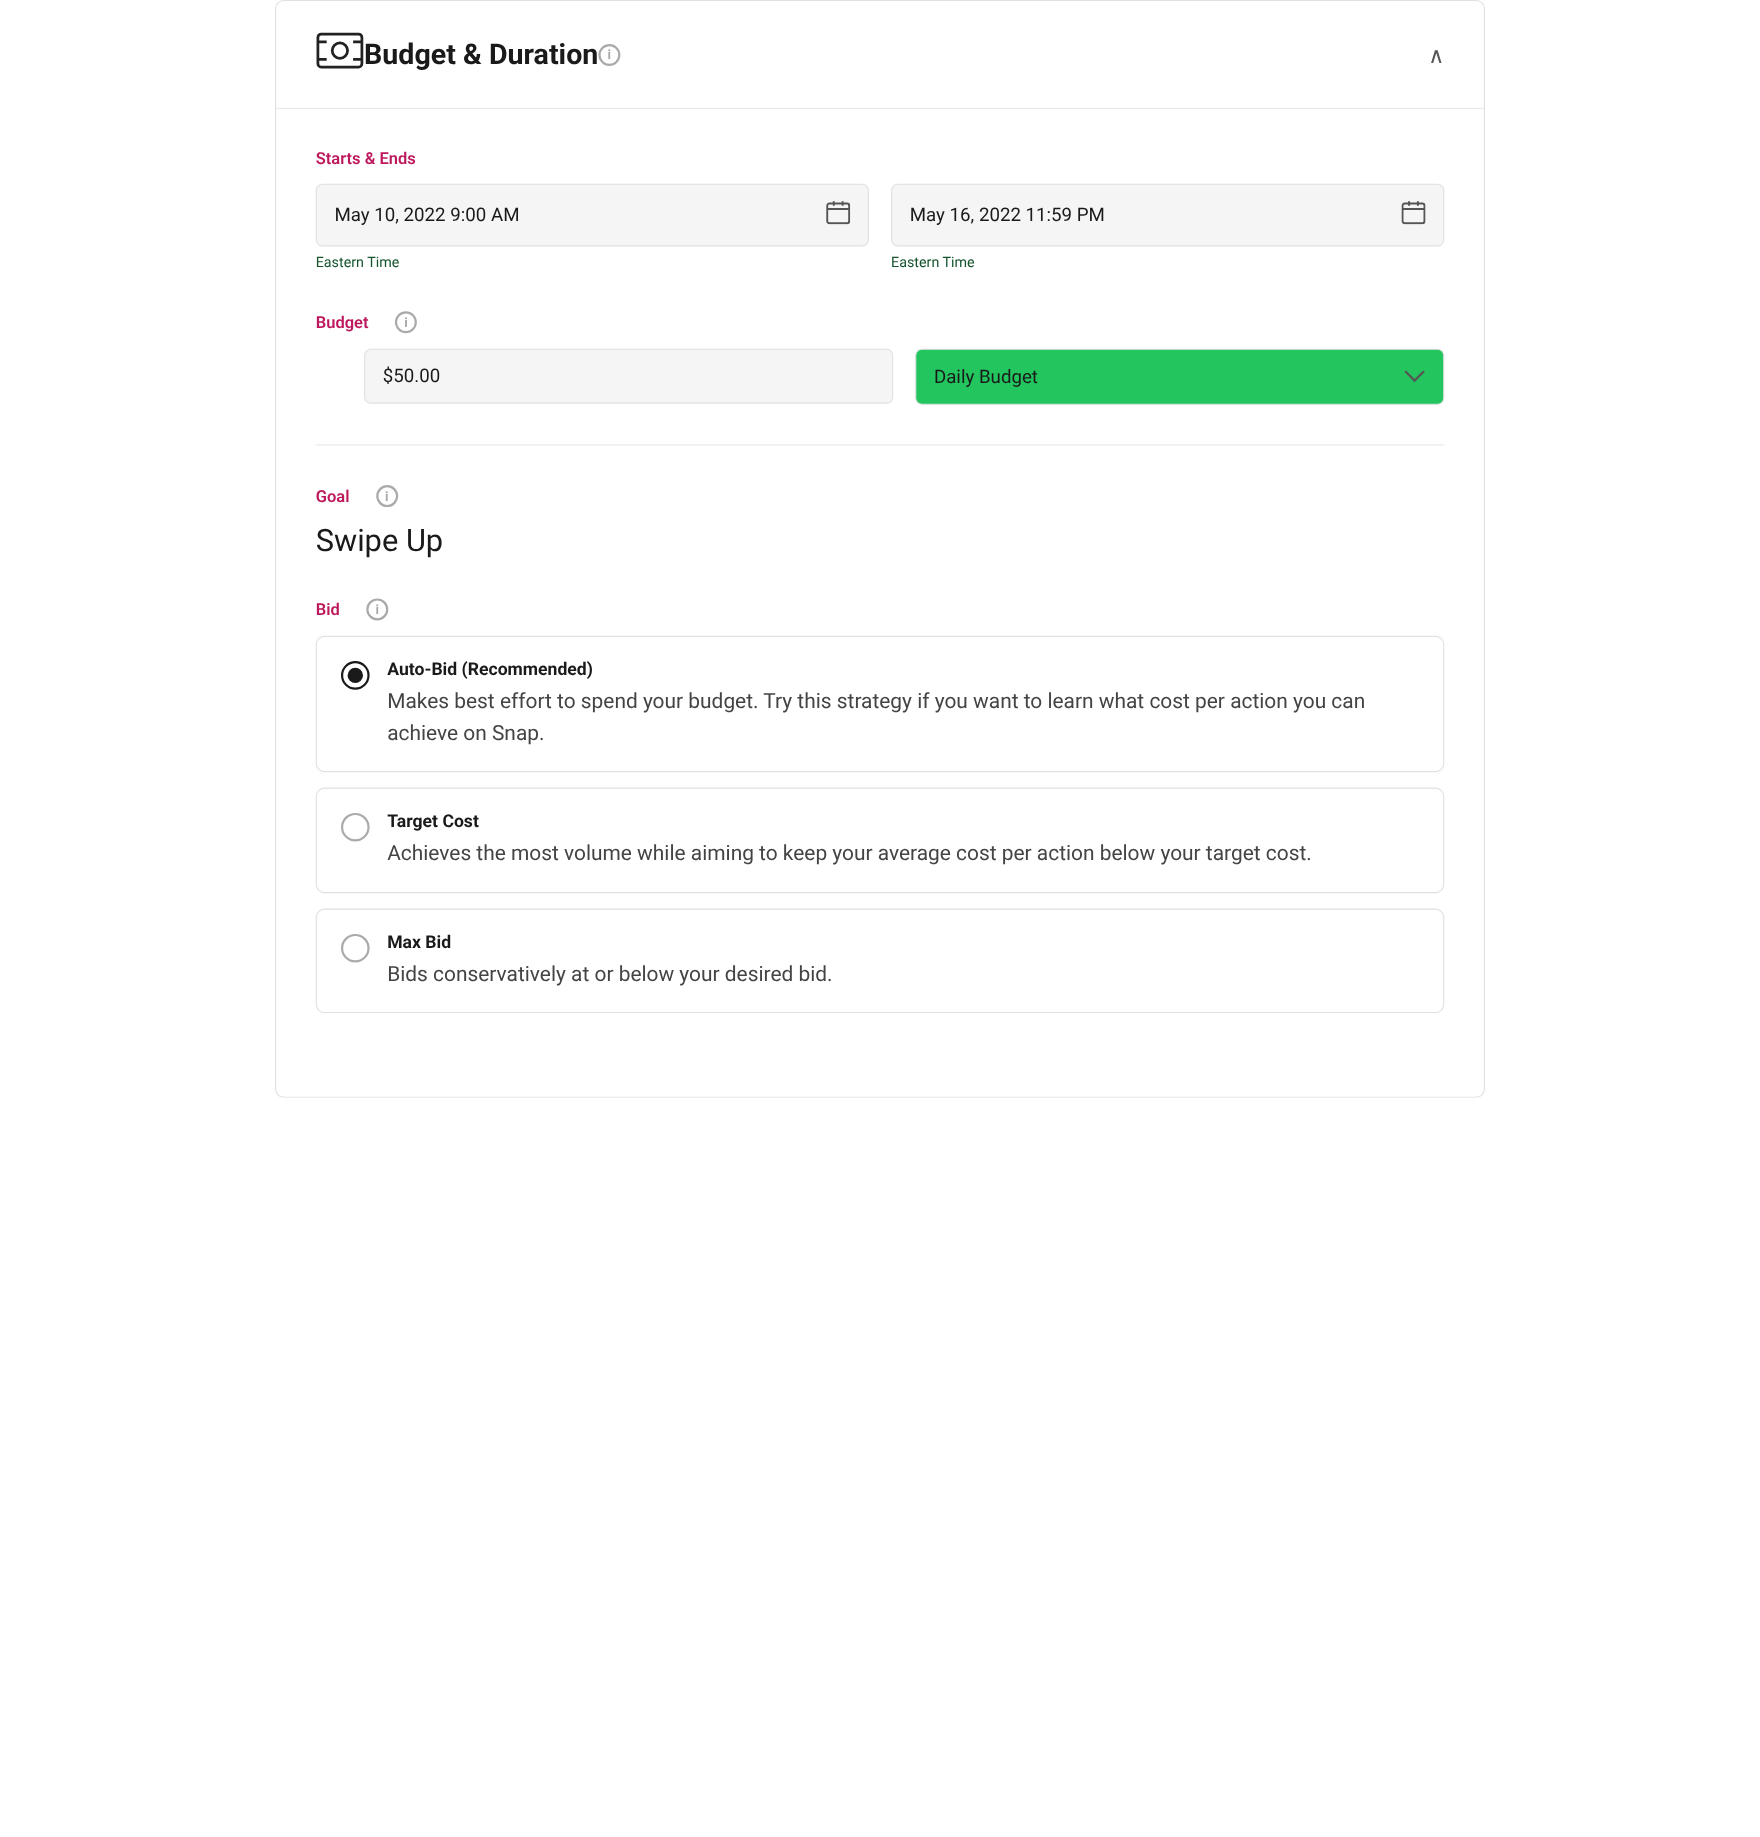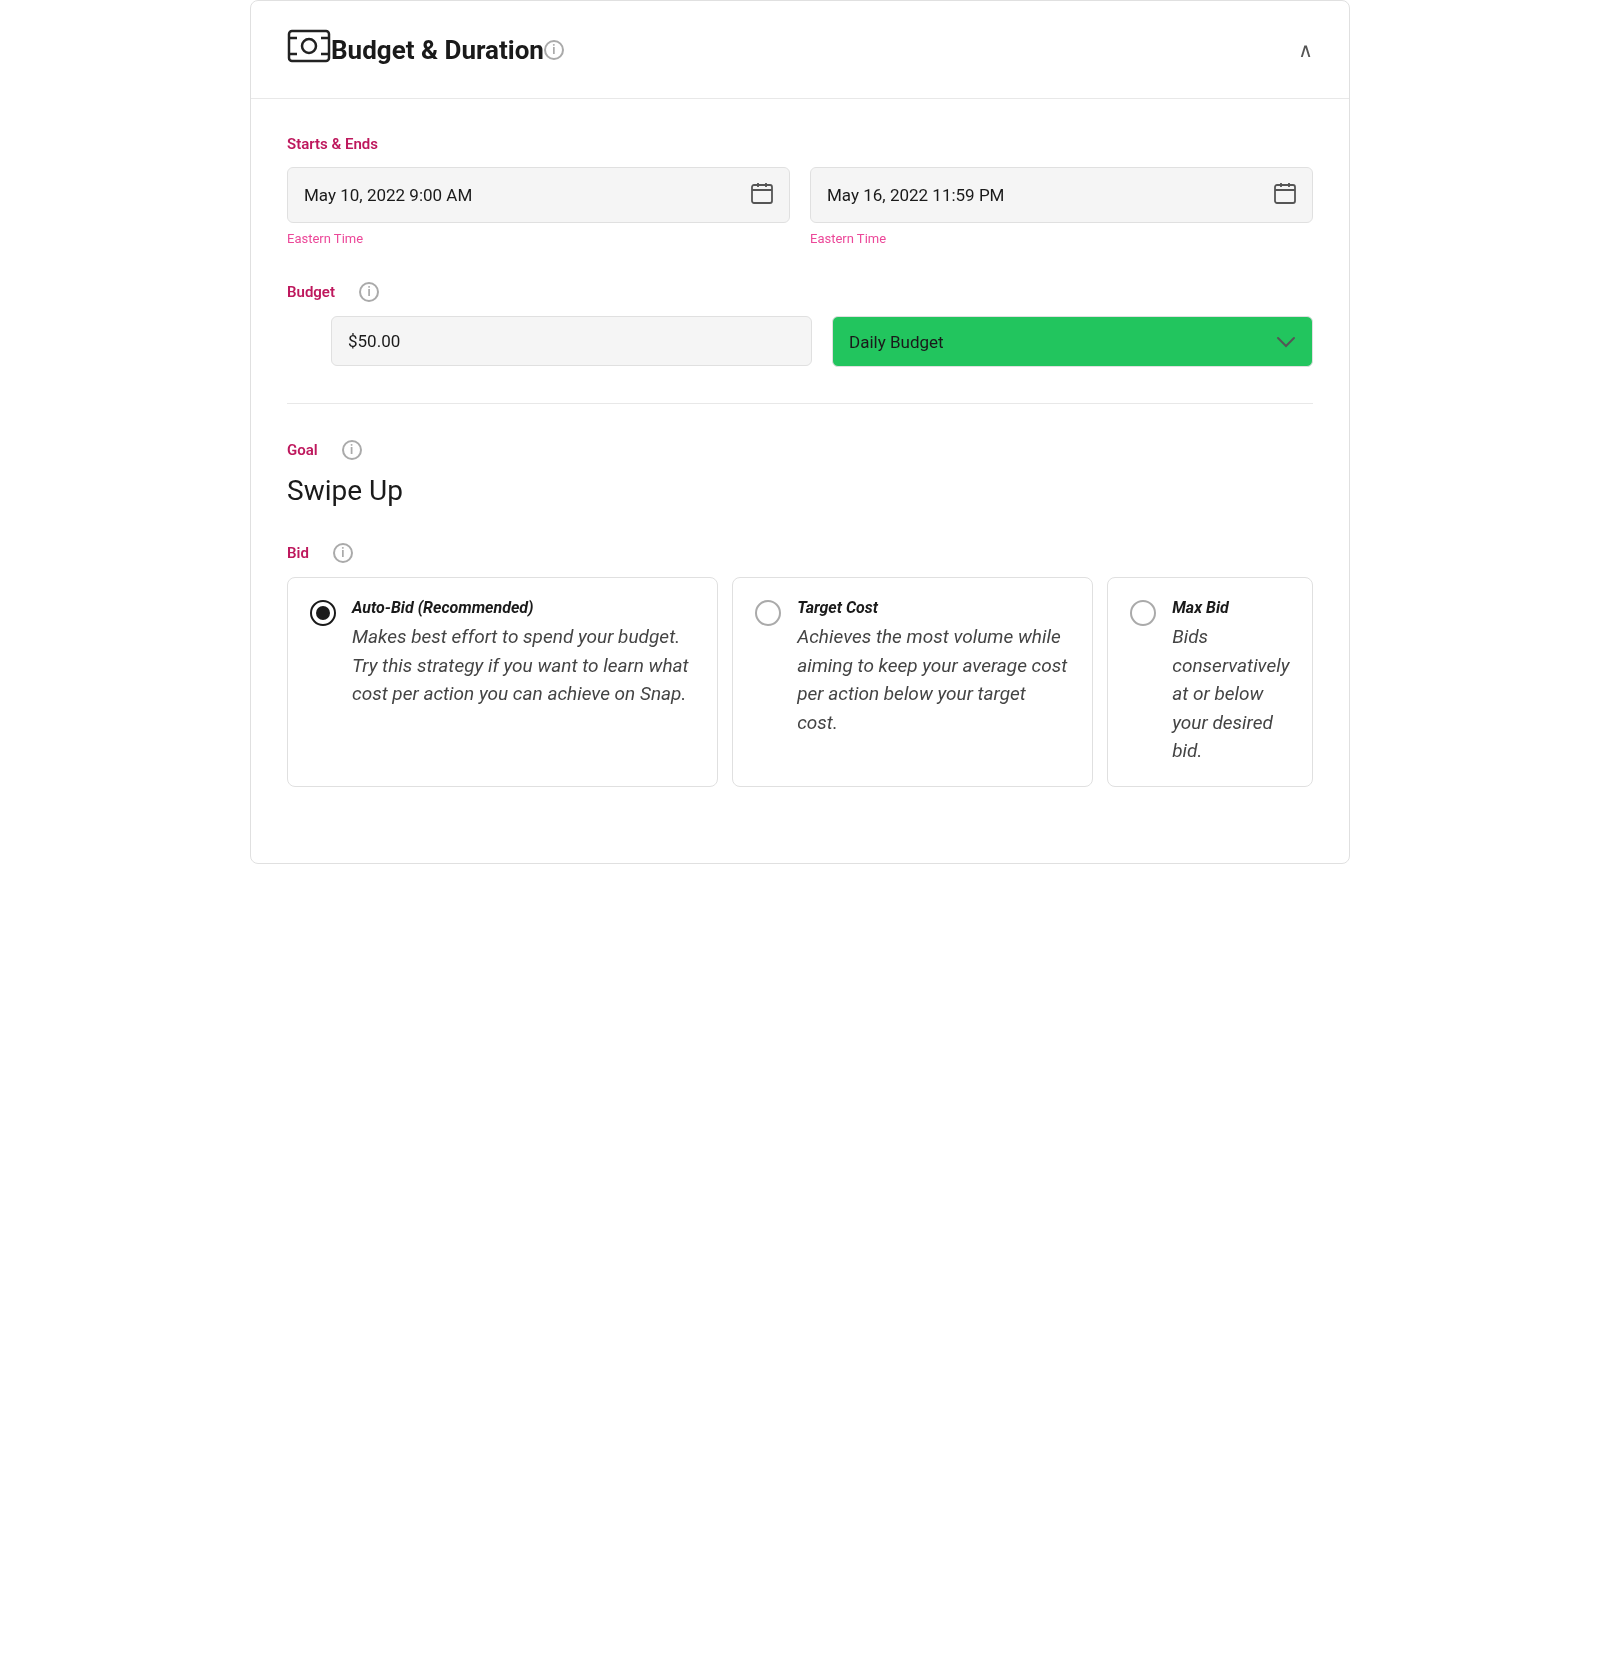--- a/index.html
+++ b/index.html
@@ -113,21 +113,21 @@
       cursor: pointer;
     }
 
     .input-box .calendar-icon {
       color: #555;
       font-size: 18px;
     }
 
     .field-hint {
       font-size: 13px;
-      color: #ec4899;
+      color: #14532d;
       margin-top: 8px;
     }
 
     .budget-row {
       display: flex;
       gap: 20px;
     }
 
     .budget-amount {
       flex: 1;
@@ -157,23 +157,22 @@
     }
 
     .goal-value {
       font-size: 28px;
       font-weight: 400;
       color: #1a1a1a;
     }
 
     .bid-options {
       display: flex;
-      flex-direction: row;
+      flex-direction: column;
       gap: 14px;
-      font-style: italic;
     }
 
     .bid-option {
       display: flex;
       align-items: flex-start;
       gap: 16px;
       border: 1px solid #e0e0e0;
       border-radius: 8px;
       padding: 20px 22px;
       cursor: pointer;

